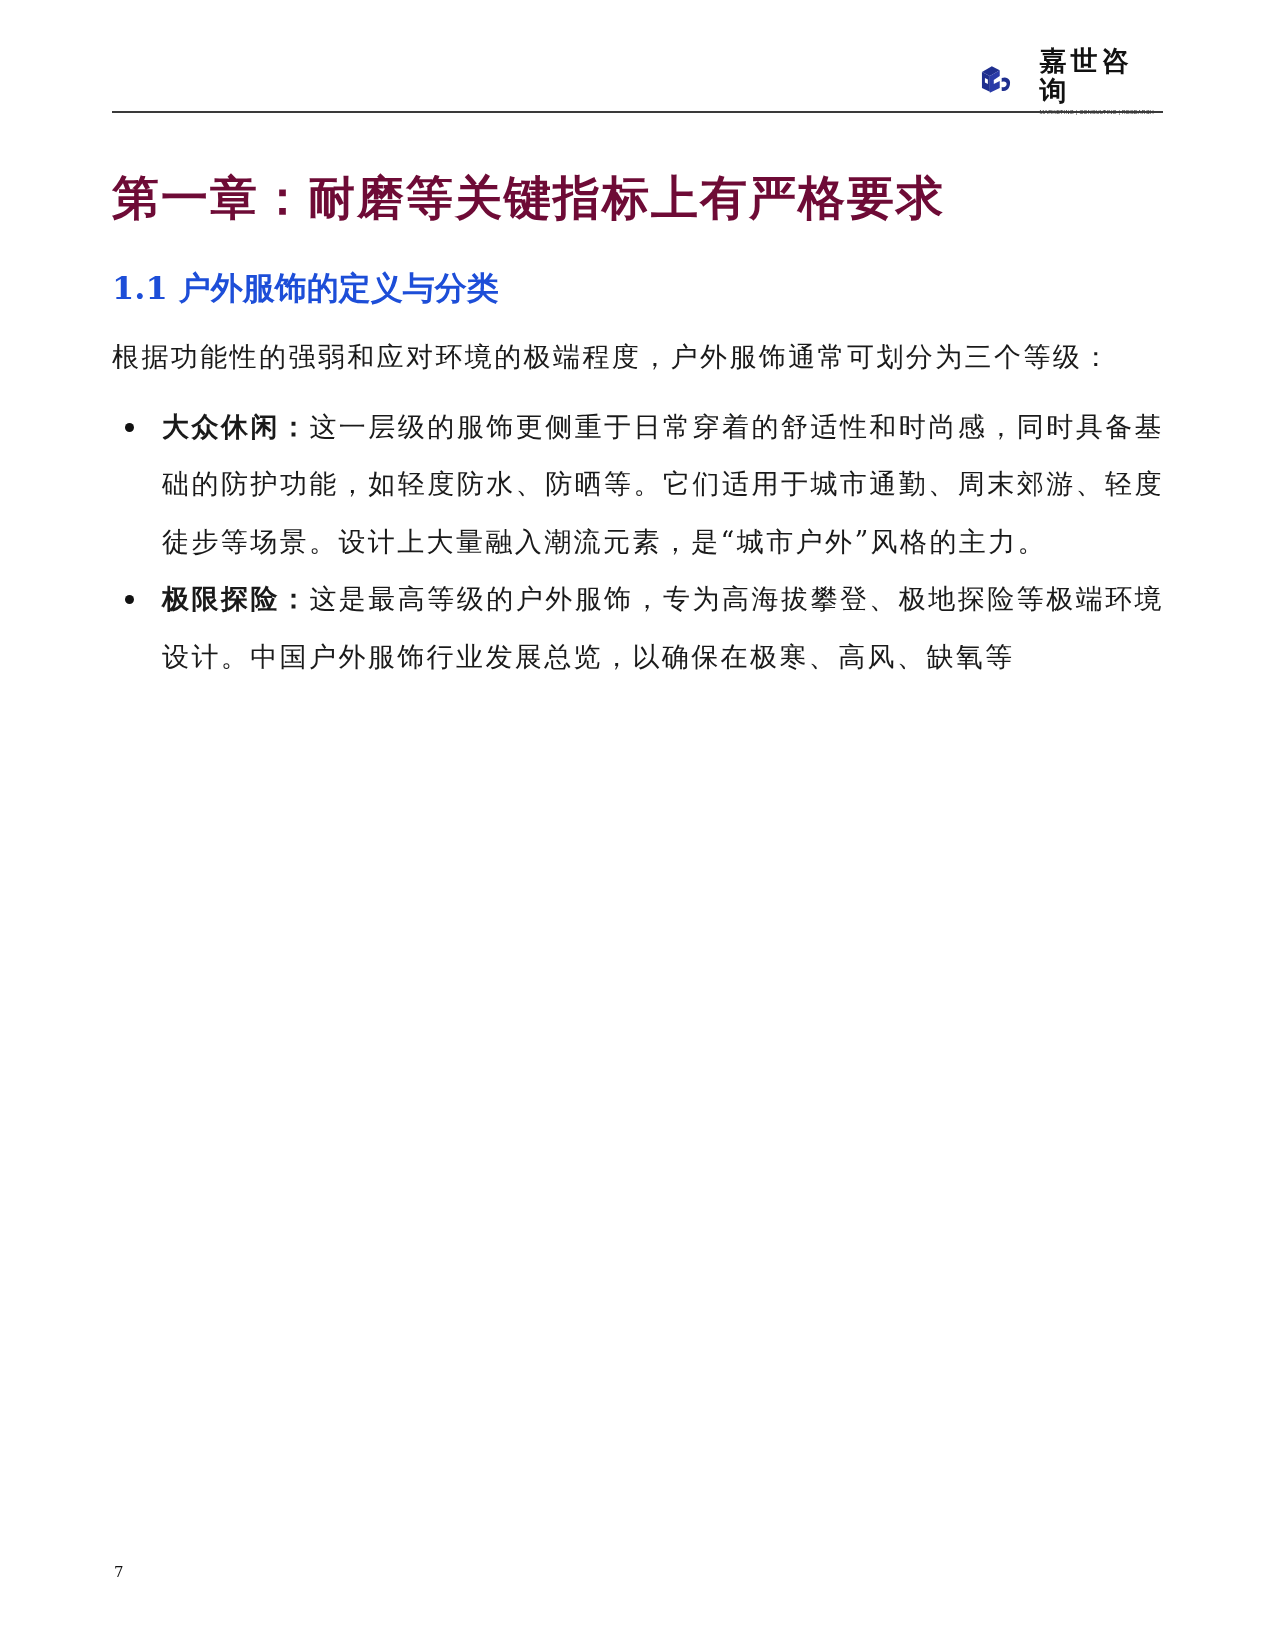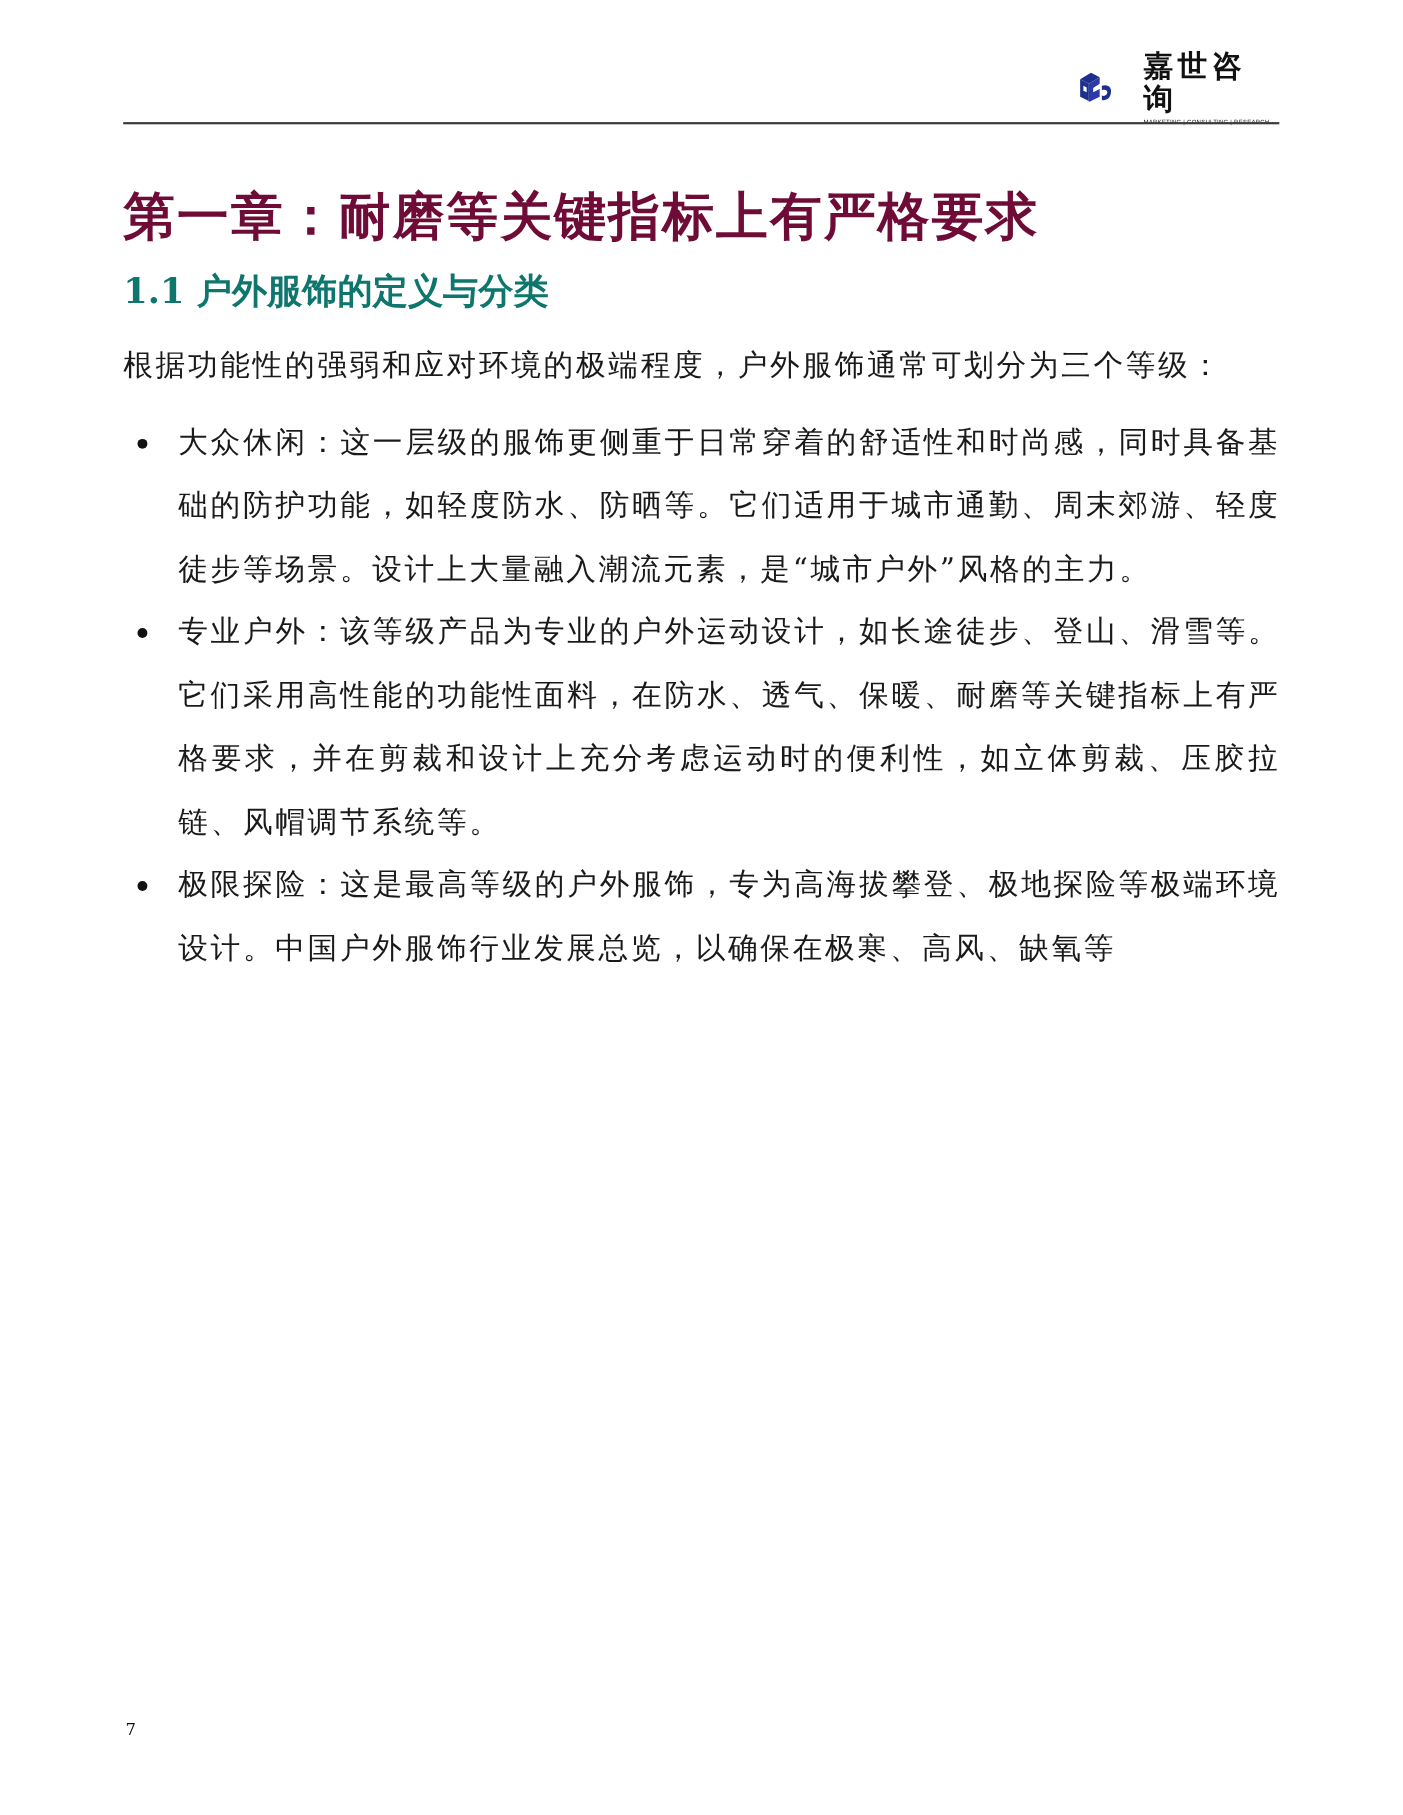--- a/index.html
+++ b/index.html
@@ -9,28 +9,28 @@
   }
   .header-logo { position: absolute; left: 978px; top: 58px; width: 184px; height: 44px; display: flex; align-items: center; gap: 16px; }
   .logo-mark { width: 36px; height: 36px; margin-right: 10px; }
   .logo-text { display: flex; flex-direction: column; }
   .logo-cn { font-family: "DejaVu Sans", "Liberation Sans", sans-serif; font-weight: bold; font-size: 27px; letter-spacing: 4px; color: #111; line-height: 30px; }
   .logo-en { font-family: "Liberation Sans", sans-serif; font-size: 5.5px; color: #222; letter-spacing: 0.2px; margin-top: 3px; white-space: nowrap; }
   .header-rule { position: absolute; left: 112px; top: 111px; width: 1051px; height: 2px; background: #3a3a3a; }
 
   .content { position: absolute; left: 112px; top: 150px; width: 1052px; }
   .chapter-title { font-size: 47px; font-weight: bold; color: #6e0b36; margin: 18px 0 0 0; line-height: 60px; letter-spacing: 2px; }
-  .h2 { font-size: 32px; font-weight: bold; color: #0f766e; margin: 16px 0 0 0; line-height: 40px; }
+  .h2 { font-size: 32px; font-weight: bold; color: #1d4ed8; margin: 40px 0 0 0; line-height: 40px; }
   .h3 { font-size: 28px; font-weight: bold; color: #6e0b36; margin: 38px 0 0 0; line-height: 36px; }
   .para { font-size: 27px; line-height: 57.5px; margin: 22px 0 0 0; text-align: justify; letter-spacing: 2.4px; }
   .para.p2 { margin-top: 20px; }
   ul.bullets { list-style: none; padding: 0; margin: 12px 0 0 0; }
   ul.bullets li { position: relative; padding-left: 50px; font-size: 27px; line-height: 57.5px; text-align: justify; letter-spacing: 2.4px; }
   .bullet-dot { position: absolute; left: 13px; top: 25px; width: 9px; height: 9px; border-radius: 50%; background: #111; }
-  .term { font-weight: normal; }
+  .term { font-weight: bold; }
   .page-number { position: absolute; left: 114px; top: 1563px; font-size: 15px; font-family: "DejaVu Serif", serif; color: #111; }
 </style>
 </head>
 <body>
 
 <div class="header-logo">
   <svg class="logo-mark" viewBox="0 0 36 36">
     <path d="M4 10 L14 4 L22 8 L12 14 Z" fill="#1f2f8f"></path>
     <path d="M4 10 L12 14 L12 30 L4 26 Z" fill="#1f2f8f"></path>
     <path d="M12 14 L22 8 L22 14 L16 18 L16 22 L22 19 L22 26 L12 31 Z" fill="#2a3ba8"></path>
@@ -51,22 +51,18 @@
 
   <p class="para p2">根据功能性的强弱和应对环境的极端程度，户外服饰通常可划分为三个等级：</p>
 
   <ul class="bullets">
     <li>
       <span class="bullet-dot"></span>
       <span class="term">大众休闲：</span><span>这一层级的服饰更侧重于日常穿着的舒适性和时尚感，同时具备基础的防护功能，如轻度防水、防晒等。它们适用于城市通勤、周末郊游、轻度徒步等场景。设计上大量融入潮流元素，是“城市户外”风格的主力。</span>
     </li>
     <li>
       <span class="bullet-dot"></span>
-      <span class="term">专业户外：</span><span>该等级产品为专业的户外运动设计，如长途徒步、登山、滑雪等。它们采用高性能的功能性面料，在防水、透气、保暖、耐磨等关键指标上有严格要求，并在剪裁和设计上充分考虑运动时的便利性，如立体剪裁、压胶拉链、风帽调节系统等。</span>
-    </li>
-    <li>
-      <span class="bullet-dot"></span>
       <span class="term">极限探险：</span><span>这是最高等级的户外服饰，专为高海拔攀登、极地探险等极端环境设计。中国户外服饰行业发展总览，以确保在极寒、高风、缺氧等</span>
     </li>
   </ul>
 </div>
 
 <div class="page-number">7</div>
 
 </body></html>

